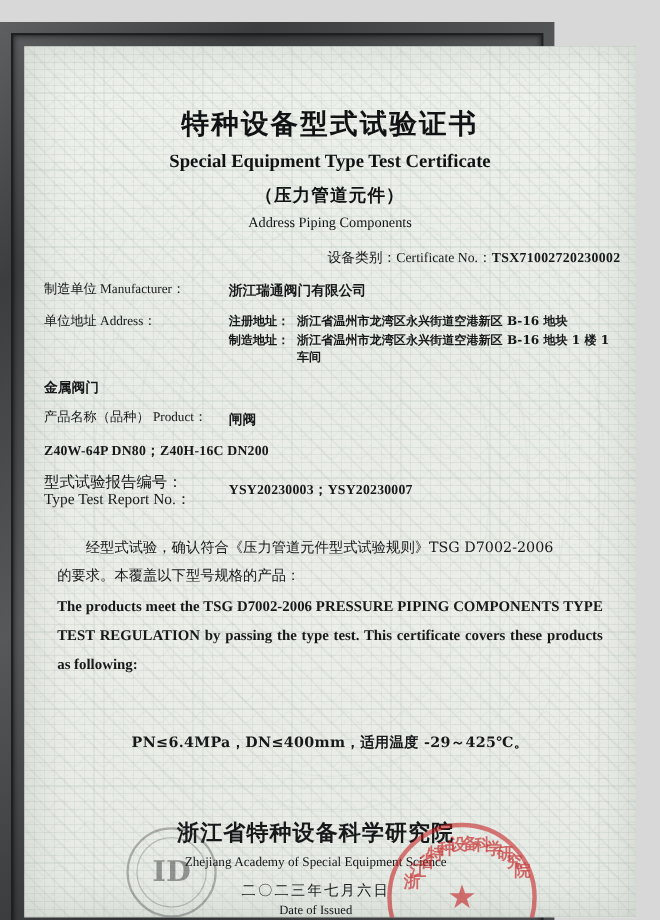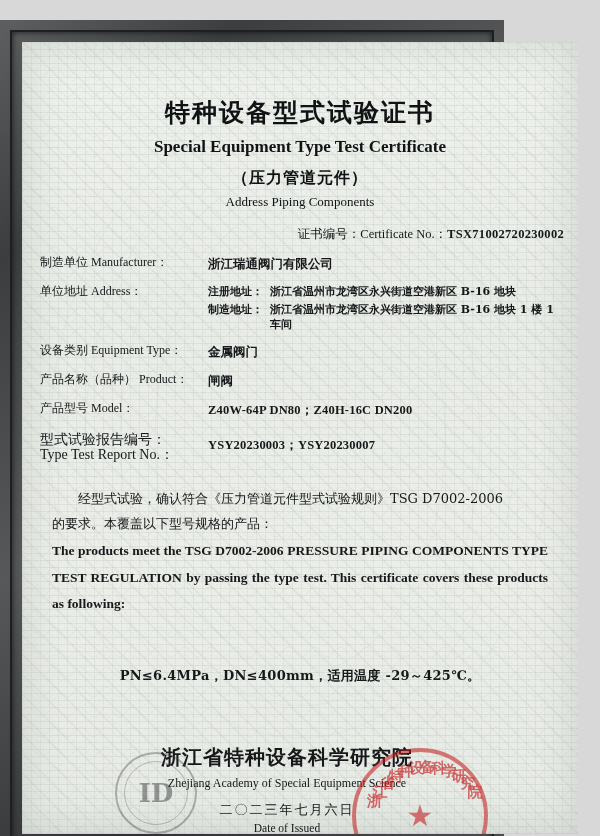--- a/index.html
+++ b/index.html
@@ -293,21 +293,21 @@
     </svg>
 
     <div class="content">
 
       <div class="title-cn">特种设备型式试验证书</div>
       <div class="title-en">Special Equipment Type Test Certificate</div>
       <div class="subtitle-cn">（压力管道元件）</div>
       <div class="subtitle-en">Address Piping Components</div>
 
       <div class="certno">
-        <span class="cn">证书编号：</span><span class="cn" style="font-family:'Liberation Serif',serif;">Certificate No.：</span><span class="val">TSX71002720230002</span>
+        <span class="cn">设备类别：</span><span class="cn" style="font-family:'Liberation Serif',serif;">Certificate No.：</span><span class="val">TSX71002720230002</span>
       </div>
 
       <div class="fields">
 
         <div class="row">
           <div class="label">
             <span class="l-cn">制造单位</span>
             <span class="l-en">Manufacturer：</span>
           </div>
           <div class="value">浙江瑞通阀门有限公司</div>
@@ -324,40 +324,32 @@
               <span>浙江省温州市龙湾区永兴街道空港新区 B-16 地块</span>
             </div>
             <div class="addr-line" style="margin-top:3px;">
               <span class="k">制造地址：</span>
               <span>浙江省温州市龙湾区永兴街道空港新区 B-16 地块 1 楼 1 车间</span>
             </div>
           </div>
         </div>
 
         <div class="row">
-          <div class="label">
-            <span class="l-cn">设备类别</span>
-            <span class="l-en">Equipment Type：</span>
-          </div>
           <div class="value">金属阀门</div>
         </div>
 
         <div class="row">
           <div class="label">
             <span class="l-cn">产品名称（品种）</span>
             <span class="l-en">Product：</span>
           </div>
           <div class="value">闸阀</div>
         </div>
 
         <div class="row">
-          <div class="label">
-            <span class="l-cn">产品型号</span>
-            <span class="l-en">Model：</span>
-          </div>
           <div class="value latin">Z40W-64P DN80；Z40H-16C DN200</div>
         </div>
 
         <div class="row">
           <div class="label two-line">
             <div class="l-cn">型式试验报告编号：</div>
             <div class="l-en">Type Test Report No.：</div>
           </div>
           <div class="value latin" style="padding-top:5px;">YSY20230003；YSY20230007</div>
         </div>

